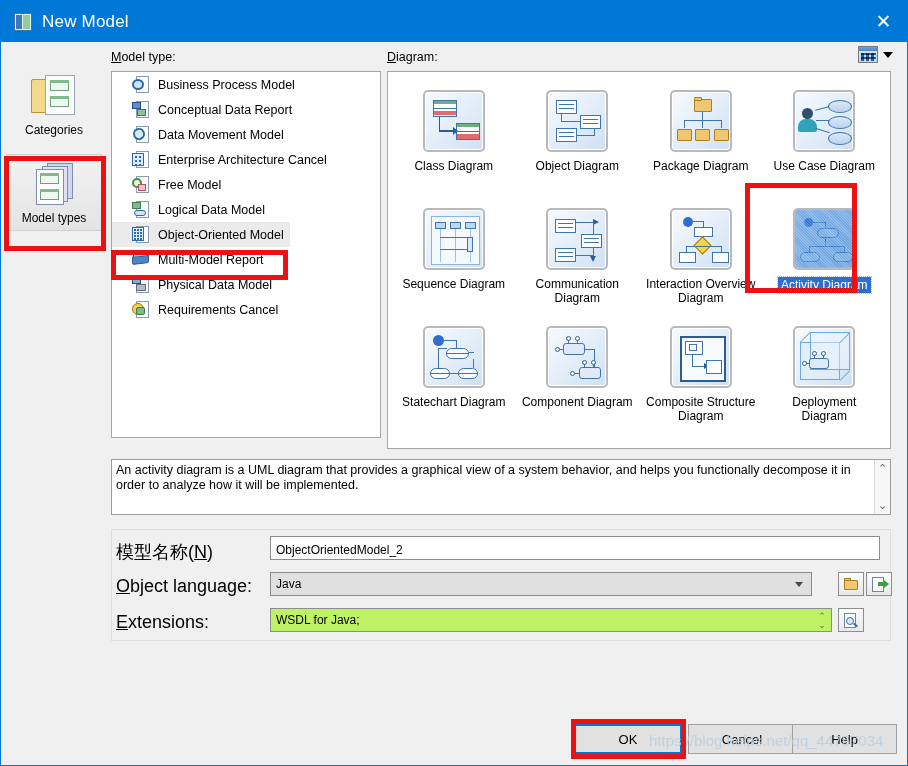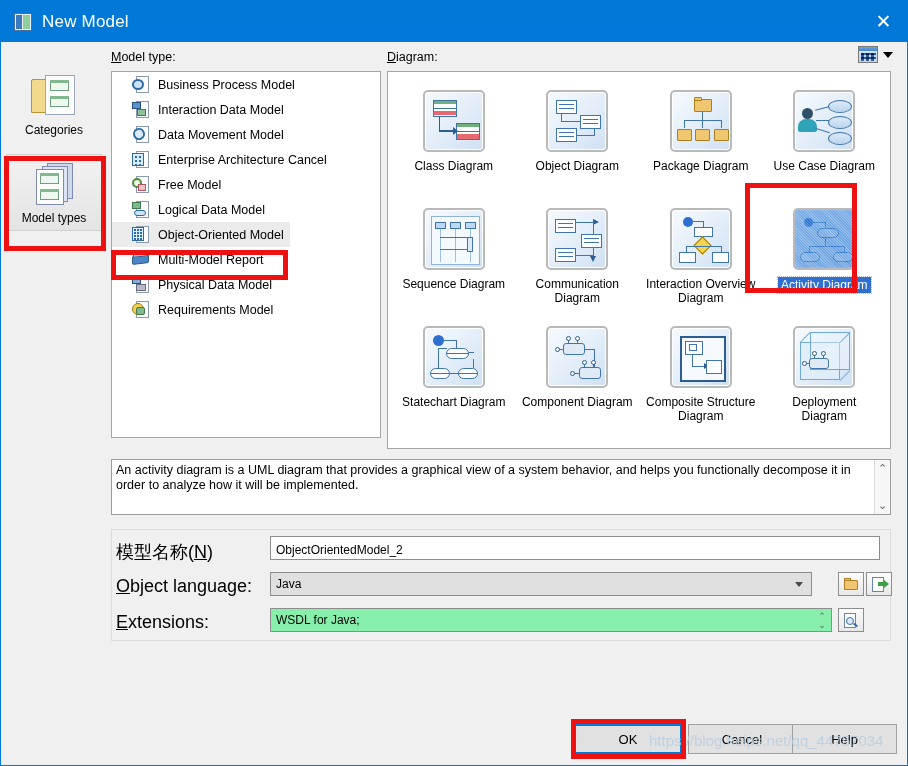--- a/index.html
+++ b/index.html
@@ -284,21 +284,21 @@
         <div style="position:absolute;left:0;top:3px;width:12px;height:11px;border:2px solid #2e6aa8;border-radius:50%;background:#cfe3f6;"></div>
       </div>
       <span>Business Process Model</span>
     </div>
     <div class="mt-row">
       <div class="mt-ico">
         <div class="sheet"></div>
         <div style="position:absolute;left:0;top:1px;width:9px;height:7px;background:#5a93cc;border:1px solid #24517f;"></div>
         <div style="position:absolute;left:5px;top:8px;width:9px;height:7px;background:#8cc49a;border:1px solid #3f7a50;"></div>
       </div>
-      <span>Interaction Data Model</span>
+      <span>Conceptual Data Report</span>
     </div>
     <div class="mt-row">
       <div class="mt-ico">
         <div class="sheet"></div>
         <div style="position:absolute;left:1px;top:2px;width:12px;height:12px;border:2px solid #2e6aa8;border-radius:50%;transform:rotate(-25deg);background:#dbe9f8;"></div>
       </div>
       <span>Data Movement Model</span>
     </div>
     <div class="mt-row">
       <div class="mt-ico">
@@ -350,21 +350,21 @@
         <div style="position:absolute;left:4px;top:8px;width:10px;height:7px;background:#b9b9c9;border:1px solid #6a6a80;"></div>
       </div>
       <span>Physical Data Model</span>
     </div>
     <div class="mt-row">
       <div class="mt-ico">
         <div class="sheet"></div>
         <div style="position:absolute;left:0;top:2px;width:12px;height:12px;border-radius:50%;background:#f2d24e;border:1px solid #9a7c15;"></div>
         <div style="position:absolute;left:4px;top:6px;width:9px;height:8px;background:#7fb98c;border:1px solid #3f7a50;border-radius:2px;"></div>
       </div>
-      <span>Requirements Model</span>
+      <span>Requirements Cancel</span>
     </div>
   </div>
 
   <div id="diagram-panel">
     <div class="dgrid">
 
       <div class="dcell">
         <div class="dicon">
           <div class="bx hdr" style="left:8px;top:8px;width:24px;height:17px;"></div>
           <div class="ln" style="left:8px;top:16px;width:24px;height:1px;"></div>
@@ -602,21 +602,21 @@
       </div>
       <div class="fbtn" style="left:754px;">
         <div style="position:absolute;left:5px;top:4px;width:12px;height:15px;background:#fdfdfd;border:1px solid #6d86a5;"></div>
         <div style="position:absolute;left:11px;top:9px;width:8px;height:4px;background:#3f9e46;"></div>
         <div style="position:absolute;left:17px;top:7px;width:0;height:0;border-top:4px solid transparent;border-bottom:4px solid transparent;border-left:5px solid #3f9e46;"></div>
       </div>
     </div>
 
     <div class="frow" style="top:78px;">
       <div class="flabel"><span class="ul">E</span>xtensions:</div>
-      <div class="finput gray" style="left:158px;width:562px;background:#86efac;">
+      <div class="finput gray" style="left:158px;width:562px;background:#bef264;">
         <span>WSDL for Java;</span>
         <div class="spin">
           <span>⌃</span>
           <span>⌄</span>
         </div>
       </div>
       <div class="fbtn" style="left:726px;">
         <div style="position:absolute;left:5px;top:4px;width:12px;height:15px;background:#fdfdfd;border:1px solid #6d86a5;"></div>
         <div style="position:absolute;left:7px;top:8px;width:8px;height:8px;border:1.5px solid #3a6ea8;border-radius:50%;background:#dceaf8;"></div>
         <div style="position:absolute;left:14px;top:15px;width:5px;height:2px;background:#3a6ea8;transform:rotate(40deg);"></div>

